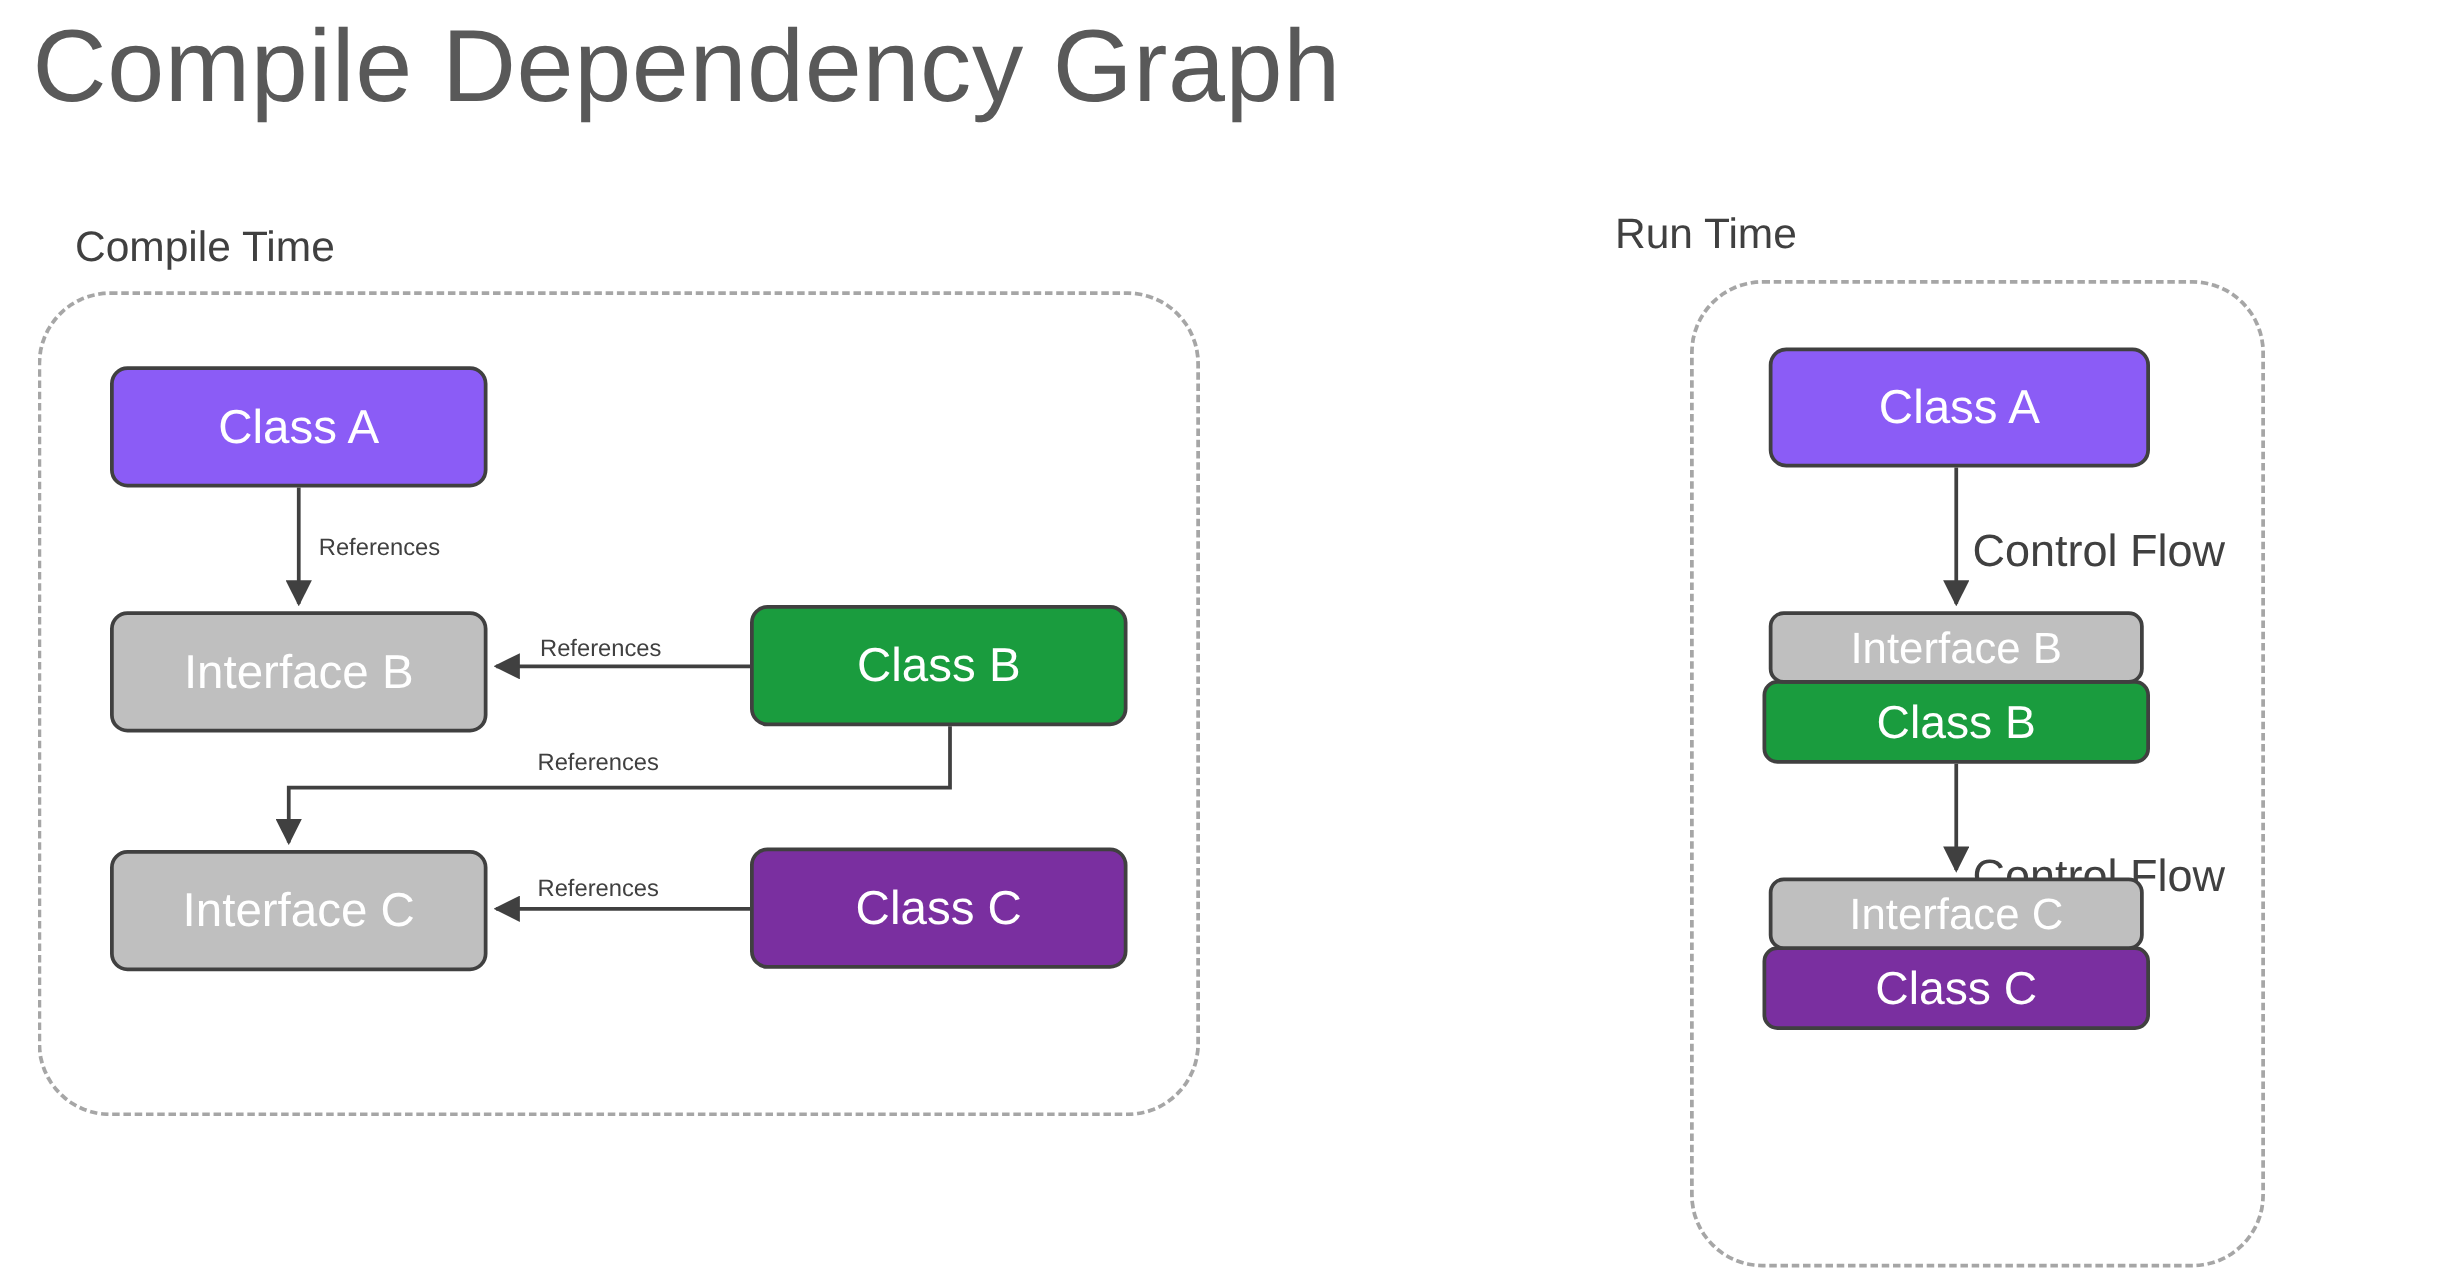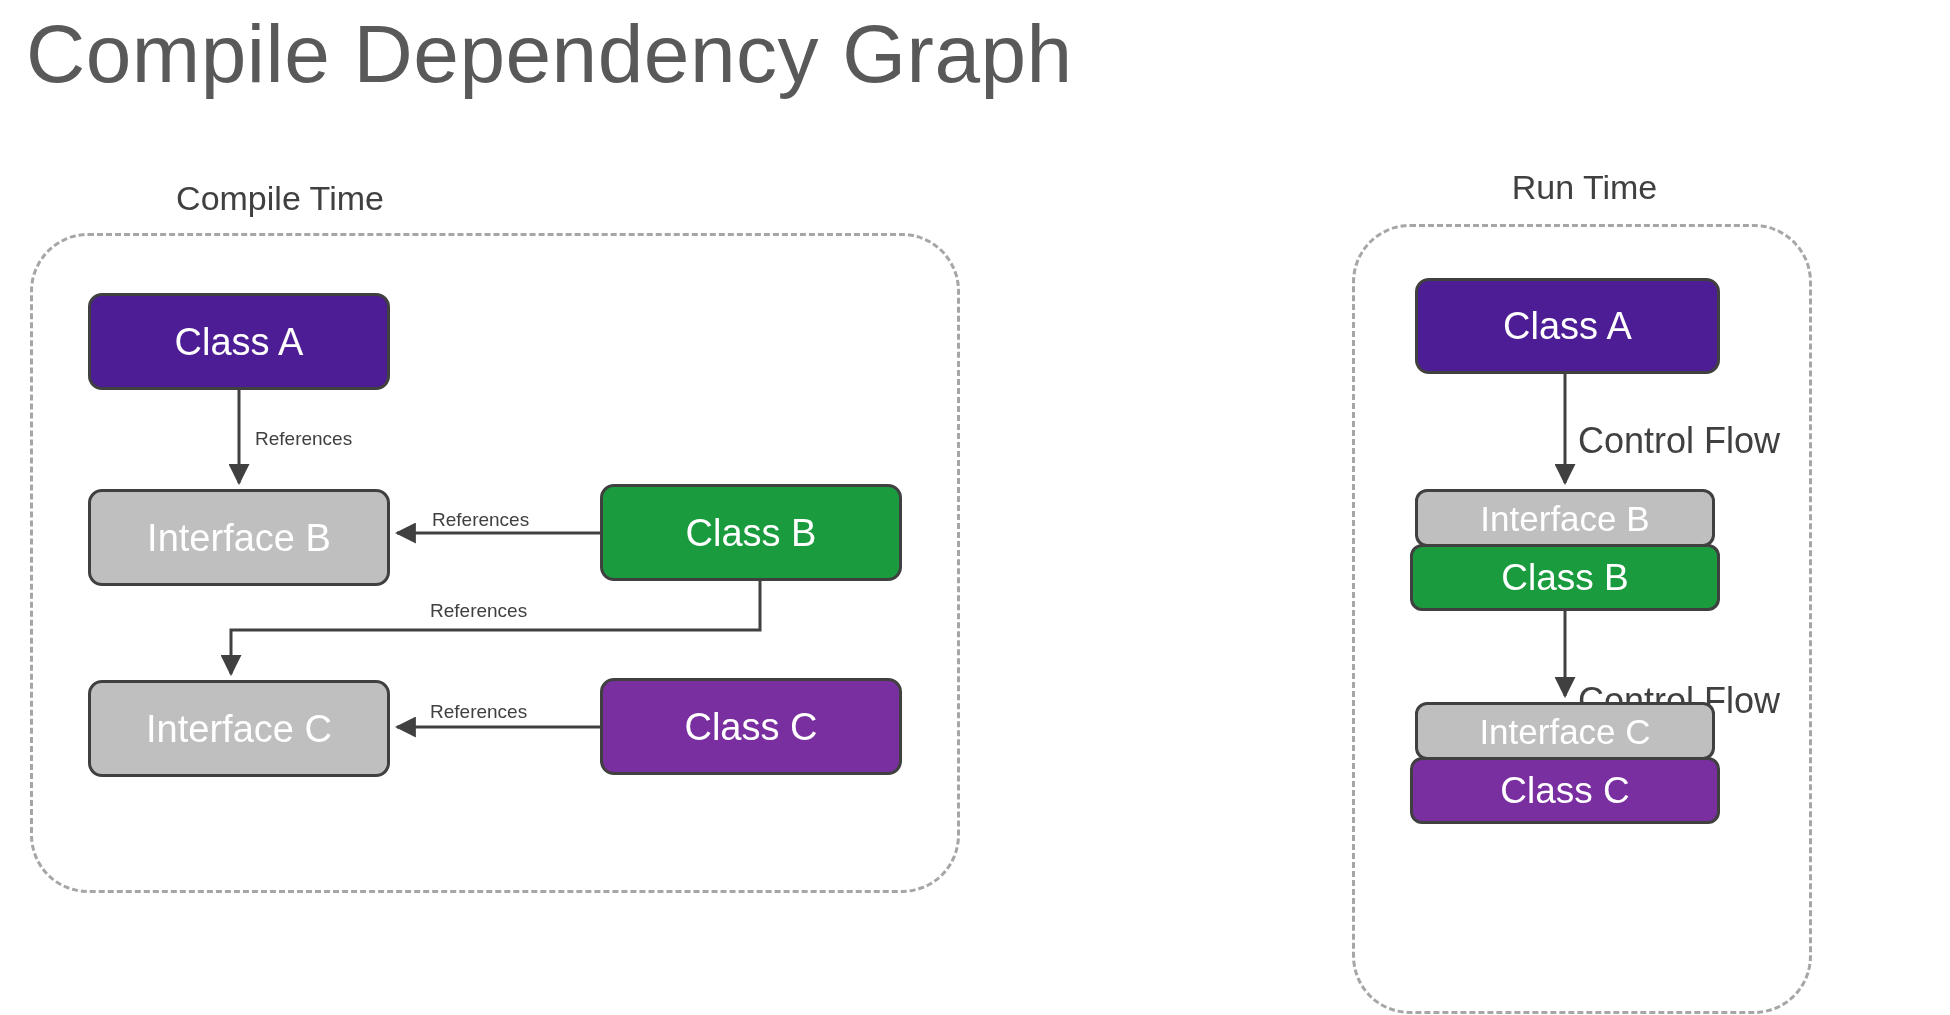--- a/index.html
+++ b/index.html
@@ -33,24 +33,23 @@
     white-space: nowrap;
   }
 
   
   .section-caption {
     position: absolute;
     font-size: 34px;
     line-height: 40px;
     color: #404040;
     white-space: nowrap;
-    text-align: center;
   }
   #caption-compile { left: 60px; top: 178px; width: 440px; }
-  #caption-runtime { left: 1362px; top: 167px; width: 445px; }
+  #caption-runtime { left: 1292px; top: 167px; width: 445px; }
 
   
   .zone {
     position: absolute;
     border: 3px dashed #a6a6a6;
     border-radius: 58px;
     box-sizing: border-box;
     background: transparent;
   }
   #zone-compile { left: 30px;   top: 233px; width: 930px;  height: 660px; }
@@ -63,21 +62,21 @@
     border: 3px solid #404040;
     border-radius: 14px;
     display: flex;
     align-items: center;
     justify-content: center;
     color: #ffffff;
     font-size: 38px;
     line-height: 1;
     white-space: nowrap;
   }
-  .node.blue   { background: #4c1d95; }
+  .node.blue   { background: #8b5cf6; }
   .node.green  { background: #1a9c3e; }
   .node.purple { background: #7a2fa0; }
   .node.grey   { background: #bfbfbf; }
 
   
   #n-class-a-ct     { left: 88px;  top: 293px; width: 302px; height: 97px; }
   #n-interface-b-ct { left: 88px;  top: 489px; width: 302px; height: 97px; }
   #n-class-b-ct     { left: 600px; top: 484px; width: 302px; height: 97px; }
   #n-interface-c-ct { left: 88px;  top: 680px; width: 302px; height: 97px; }
   #n-class-c-ct     { left: 600px; top: 678px; width: 302px; height: 97px; }

